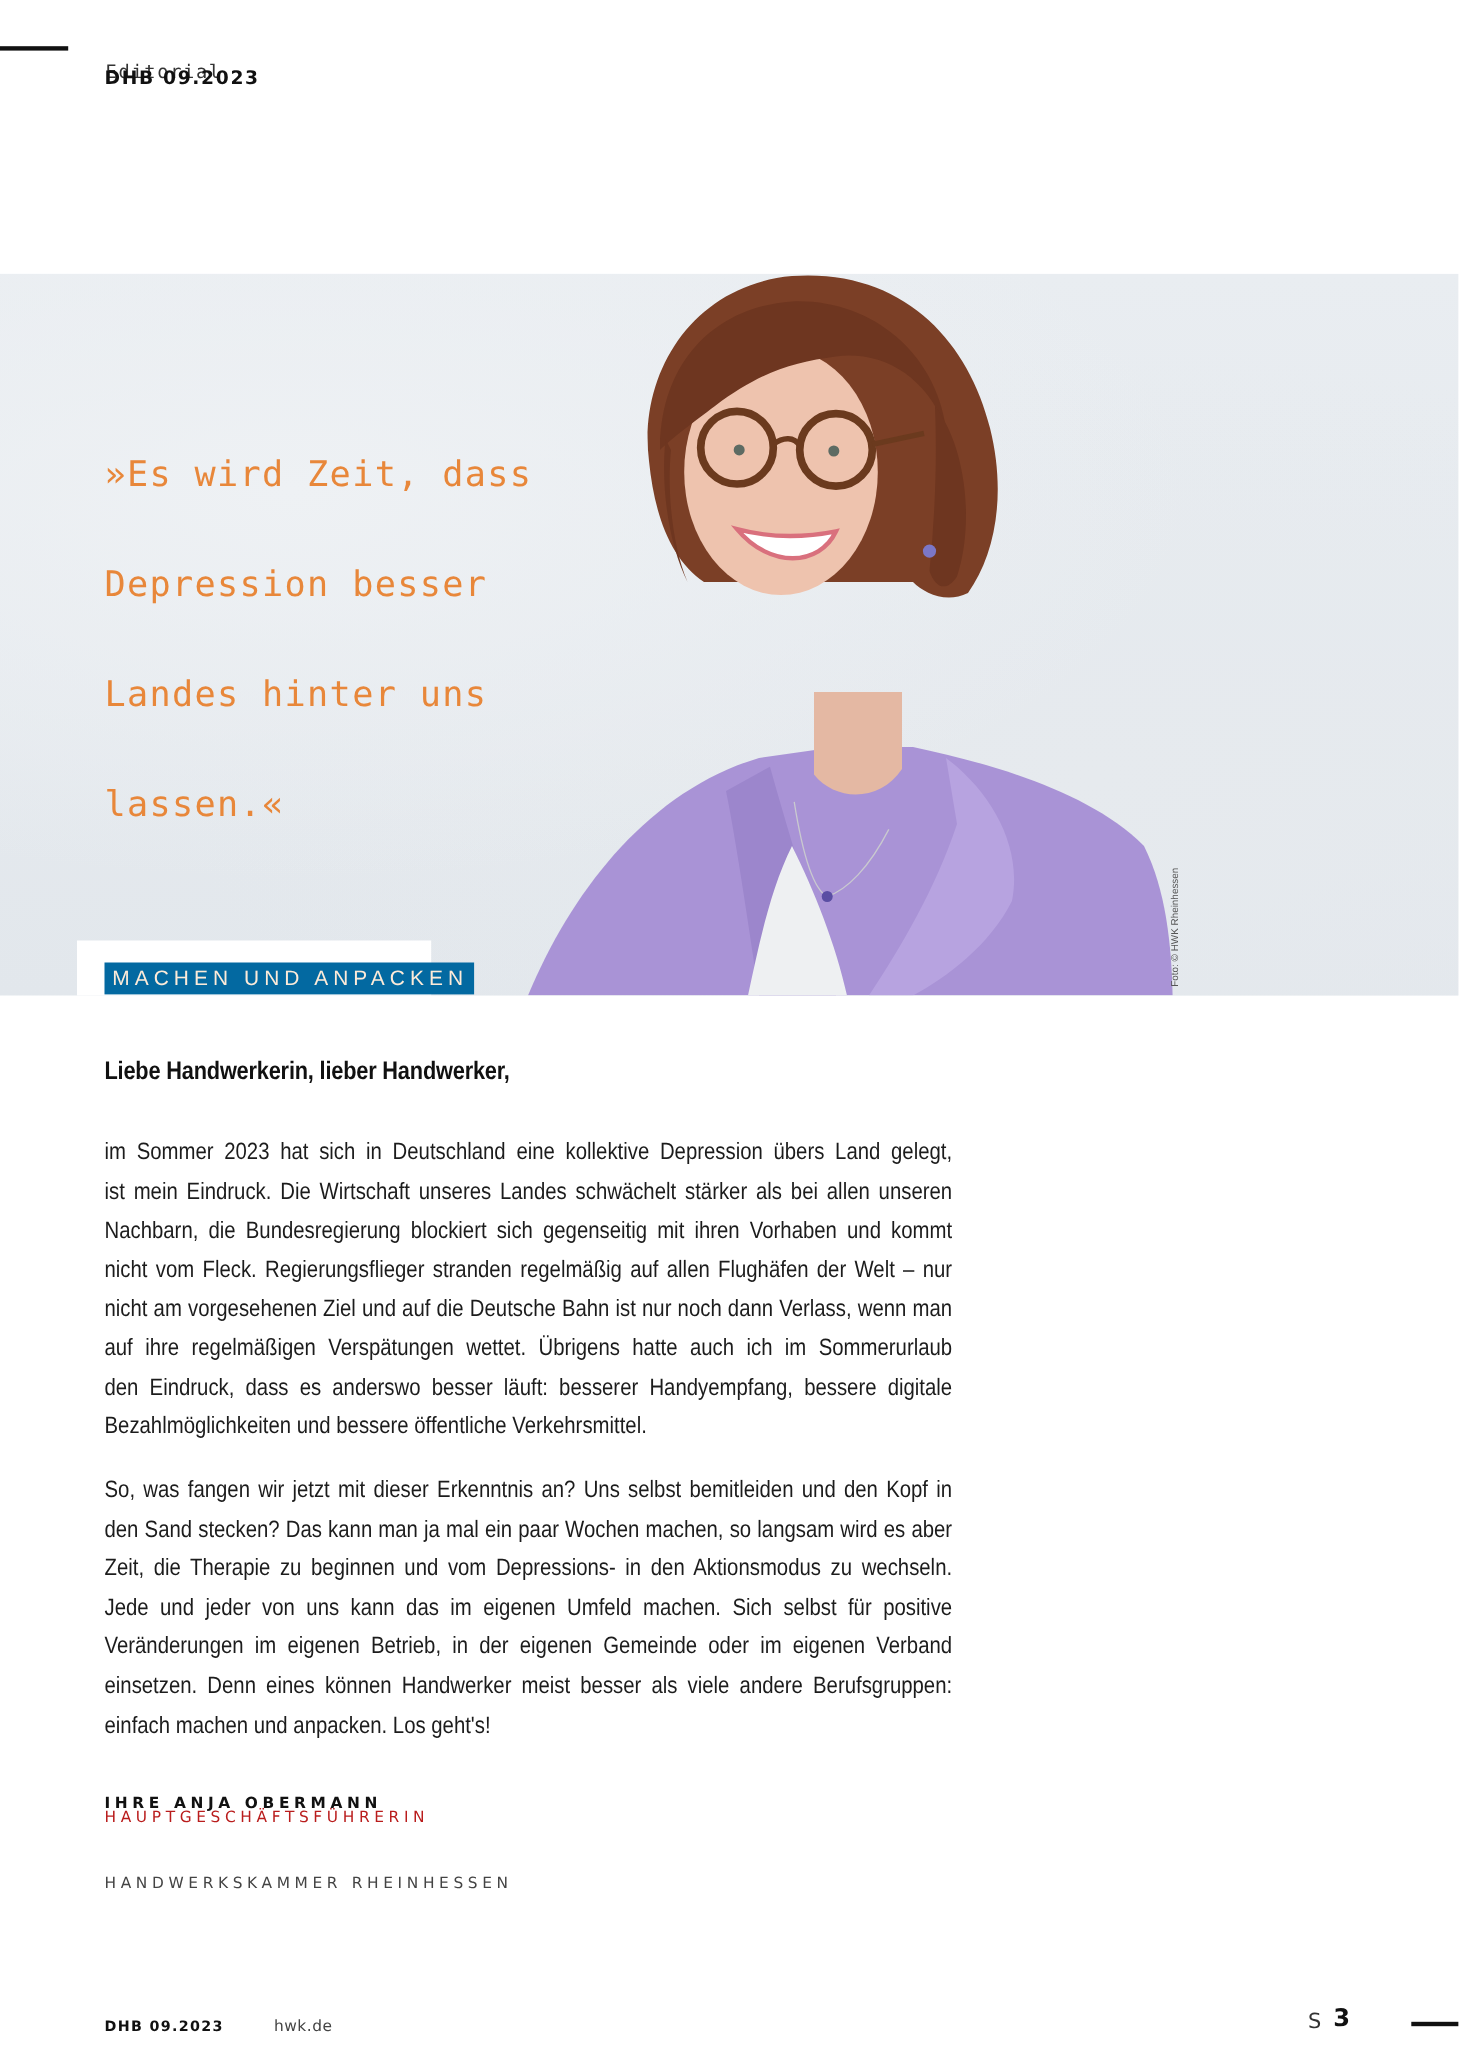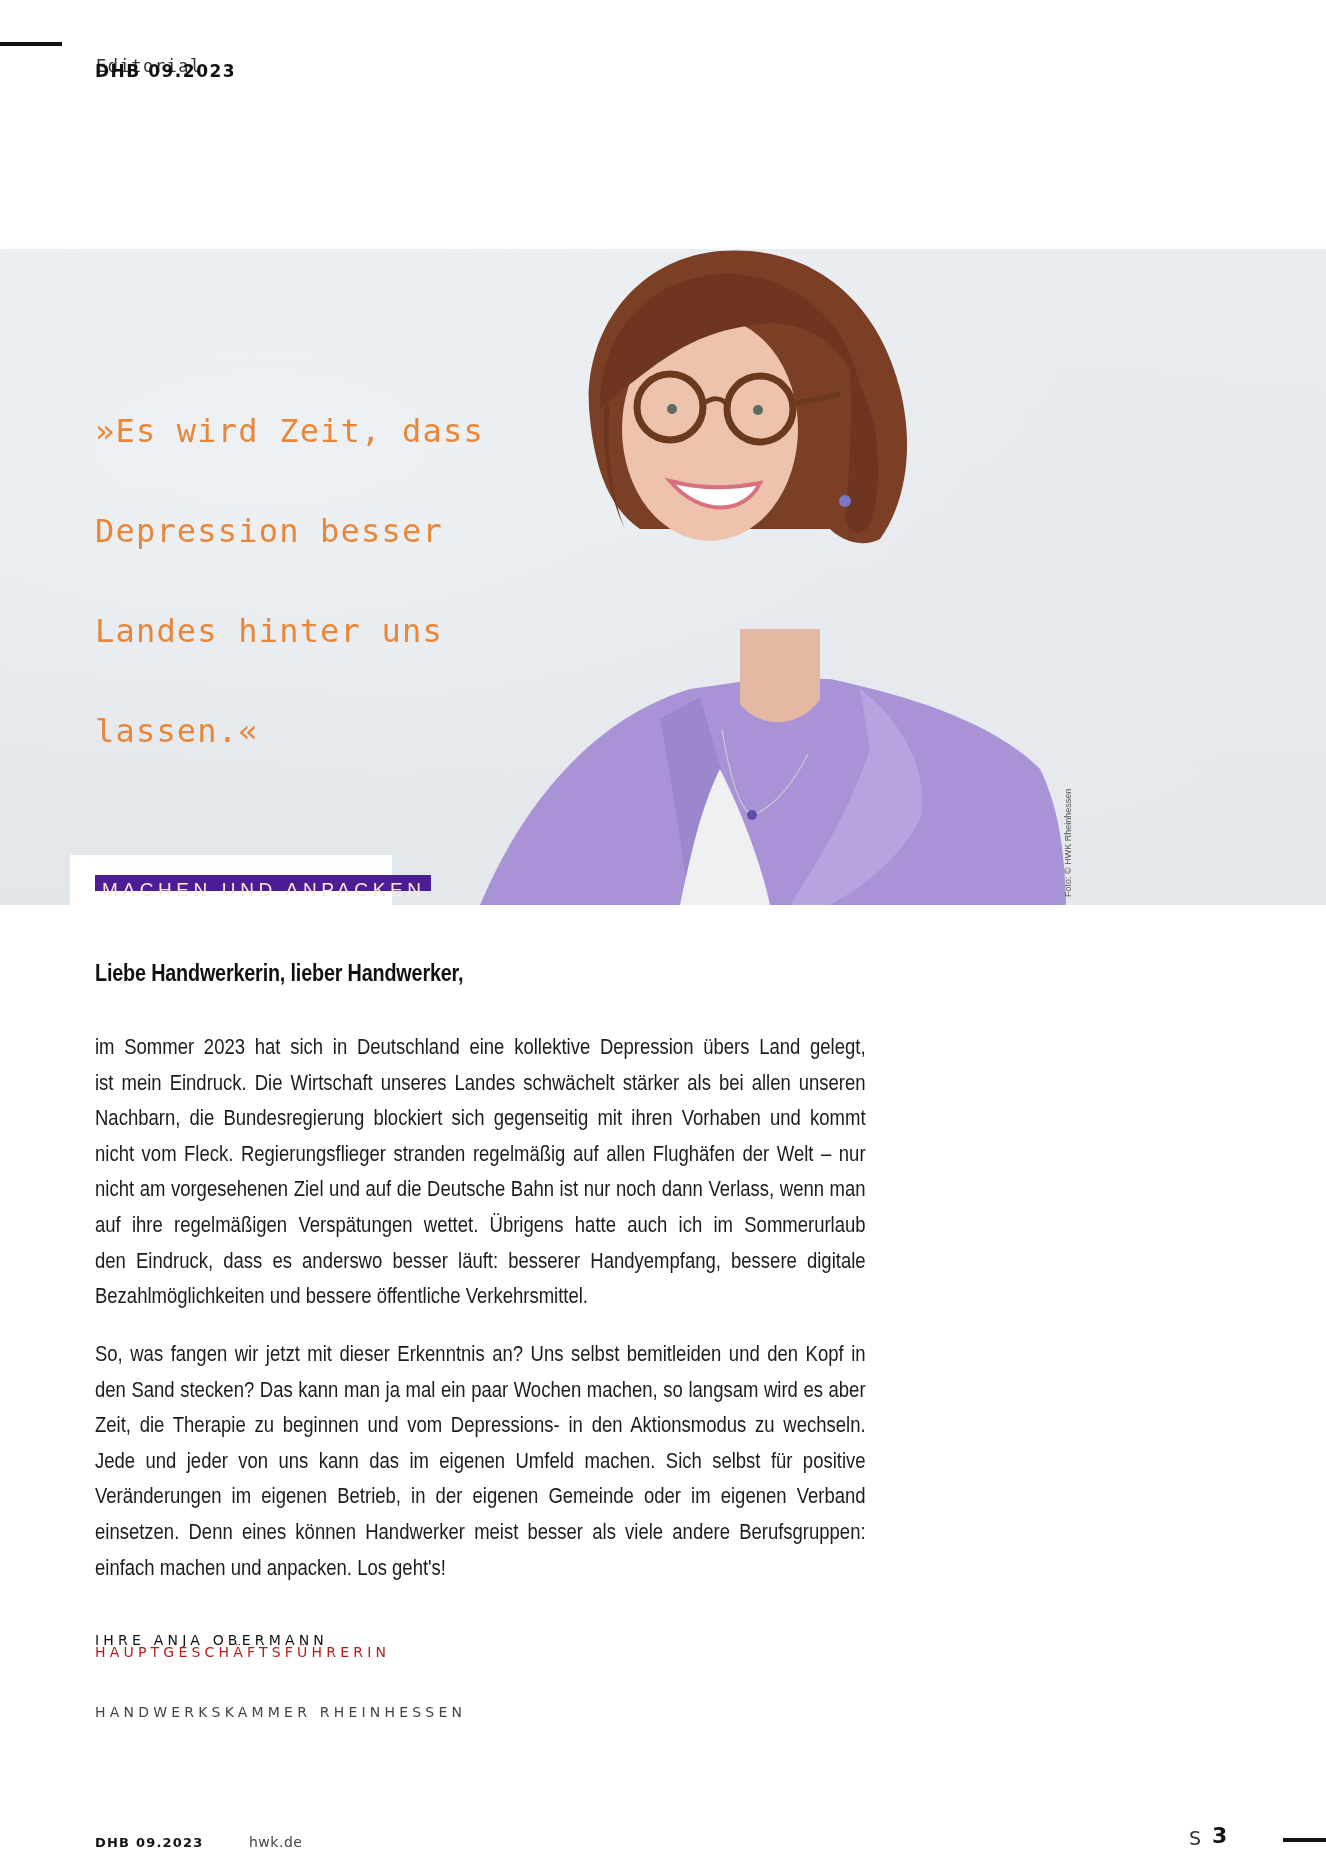--- a/index.html
+++ b/index.html
@@ -36,22 +36,22 @@
     line-height: 50px; color: #e8873a; letter-spacing: 1.2px;
     white-space: pre-line;
   }
   .credit {
     left: 1063px; top: 897px; transform-origin: left top; transform: rotate(-90deg);
     font-size: 9px; color: #555; white-space: nowrap;
     font-family: "Liberation Sans", sans-serif;
   }
   .kicker-box { left: 70px; top: 855px; width: 322px; height: 50px; background: #fff; }
   .kicker {
-    left: 95px; top: 875px; height: 16px; padding: 0 5px 0 7px;
-    background: #4c1d95; color: #fdebd9;
+    left: 95px; top: 875px; height: 29px; padding: 0 5px 0 7px;
+    background: #0369a1; color: #fdebd9;
     font-family: "Liberation Sans", sans-serif; font-size: 19px;
     line-height: 29px; letter-spacing: 4.6px; white-space: nowrap;
   }
 
   
   .greeting {
     left: 95px; top: 960px; font-family: "Liberation Sans", sans-serif;
     font-weight: bold; font-size: 23px; color: #111; letter-spacing: -0.2px;
     transform: scaleX(0.86); transform-origin: left top; white-space: nowrap;
   }
@@ -62,21 +62,21 @@
   }
   .para .ln { display: block; text-align: justify; text-align-last: justify; height: 35.6px; white-space: nowrap; }
   .para .ln.last { text-align-last: left; }
   .ln-inner { display: inline-block; width: 100%; }
 
   
   .sig {
     left: 95px; font-family: "DejaVu Sans", sans-serif; font-size: 14px;
     letter-spacing: 4.2px; white-space: nowrap;
   }
-  .sig-name { top: 1632px; font-weight: normal; color: #111; }
+  .sig-name { top: 1632px; font-weight: bold; color: #111; }
   .sig-role { top: 1644px; color: #b91c1c; }
   .sig-org  { top: 1704px; color: #444; }
 
   
   .ftr-issue {
     left: 95px; top: 1835px; font-family: "DejaVu Sans", sans-serif;
     font-size: 13px; font-weight: bold; letter-spacing: 1.2px; color: #111;
   }
   .ftr-url {
     left: 213px; top: 1834px; font-family: "DejaVu Sans", sans-serif;

